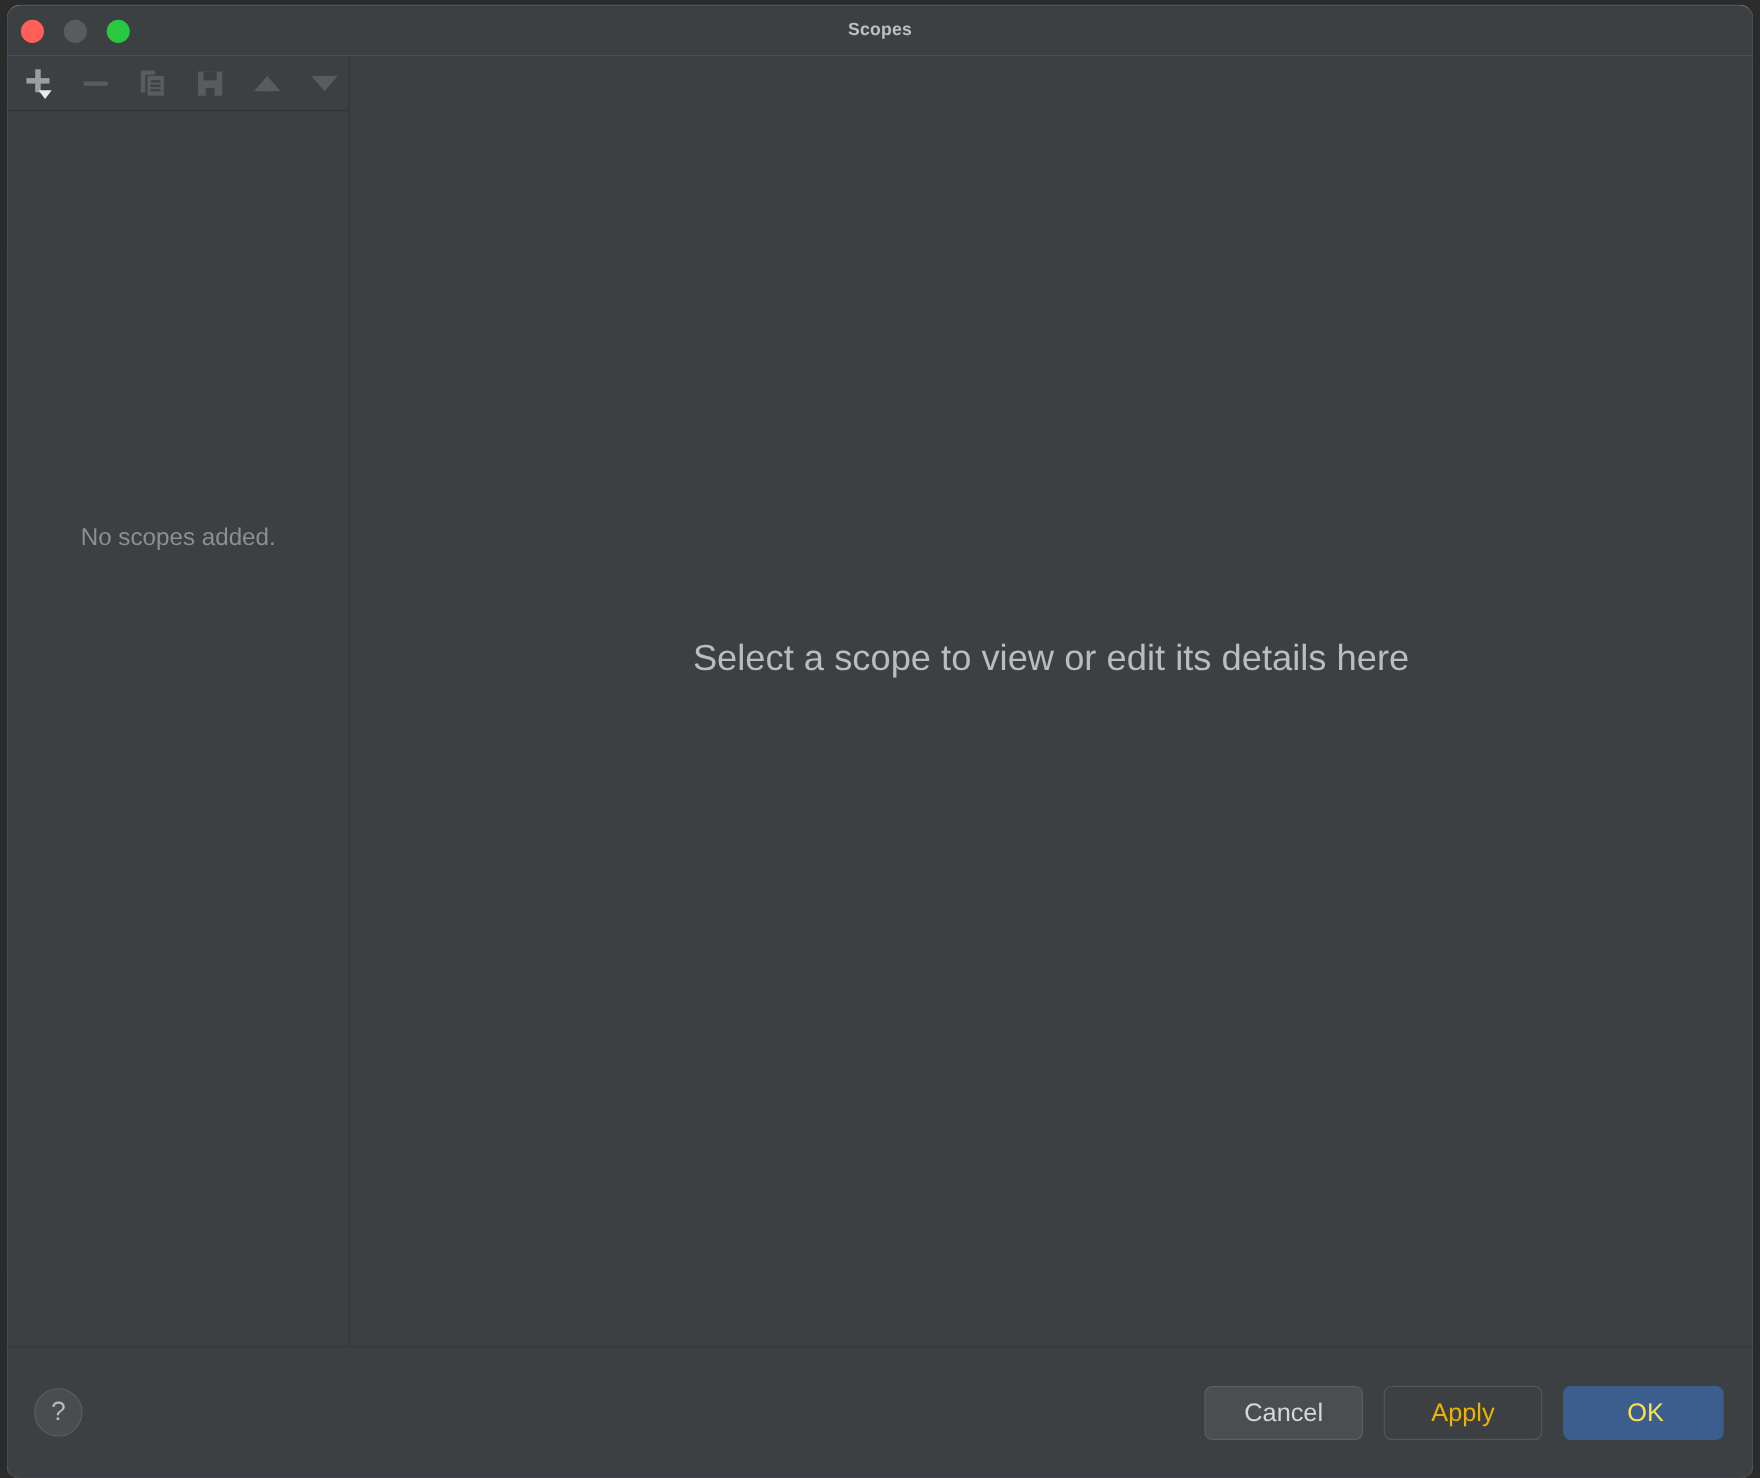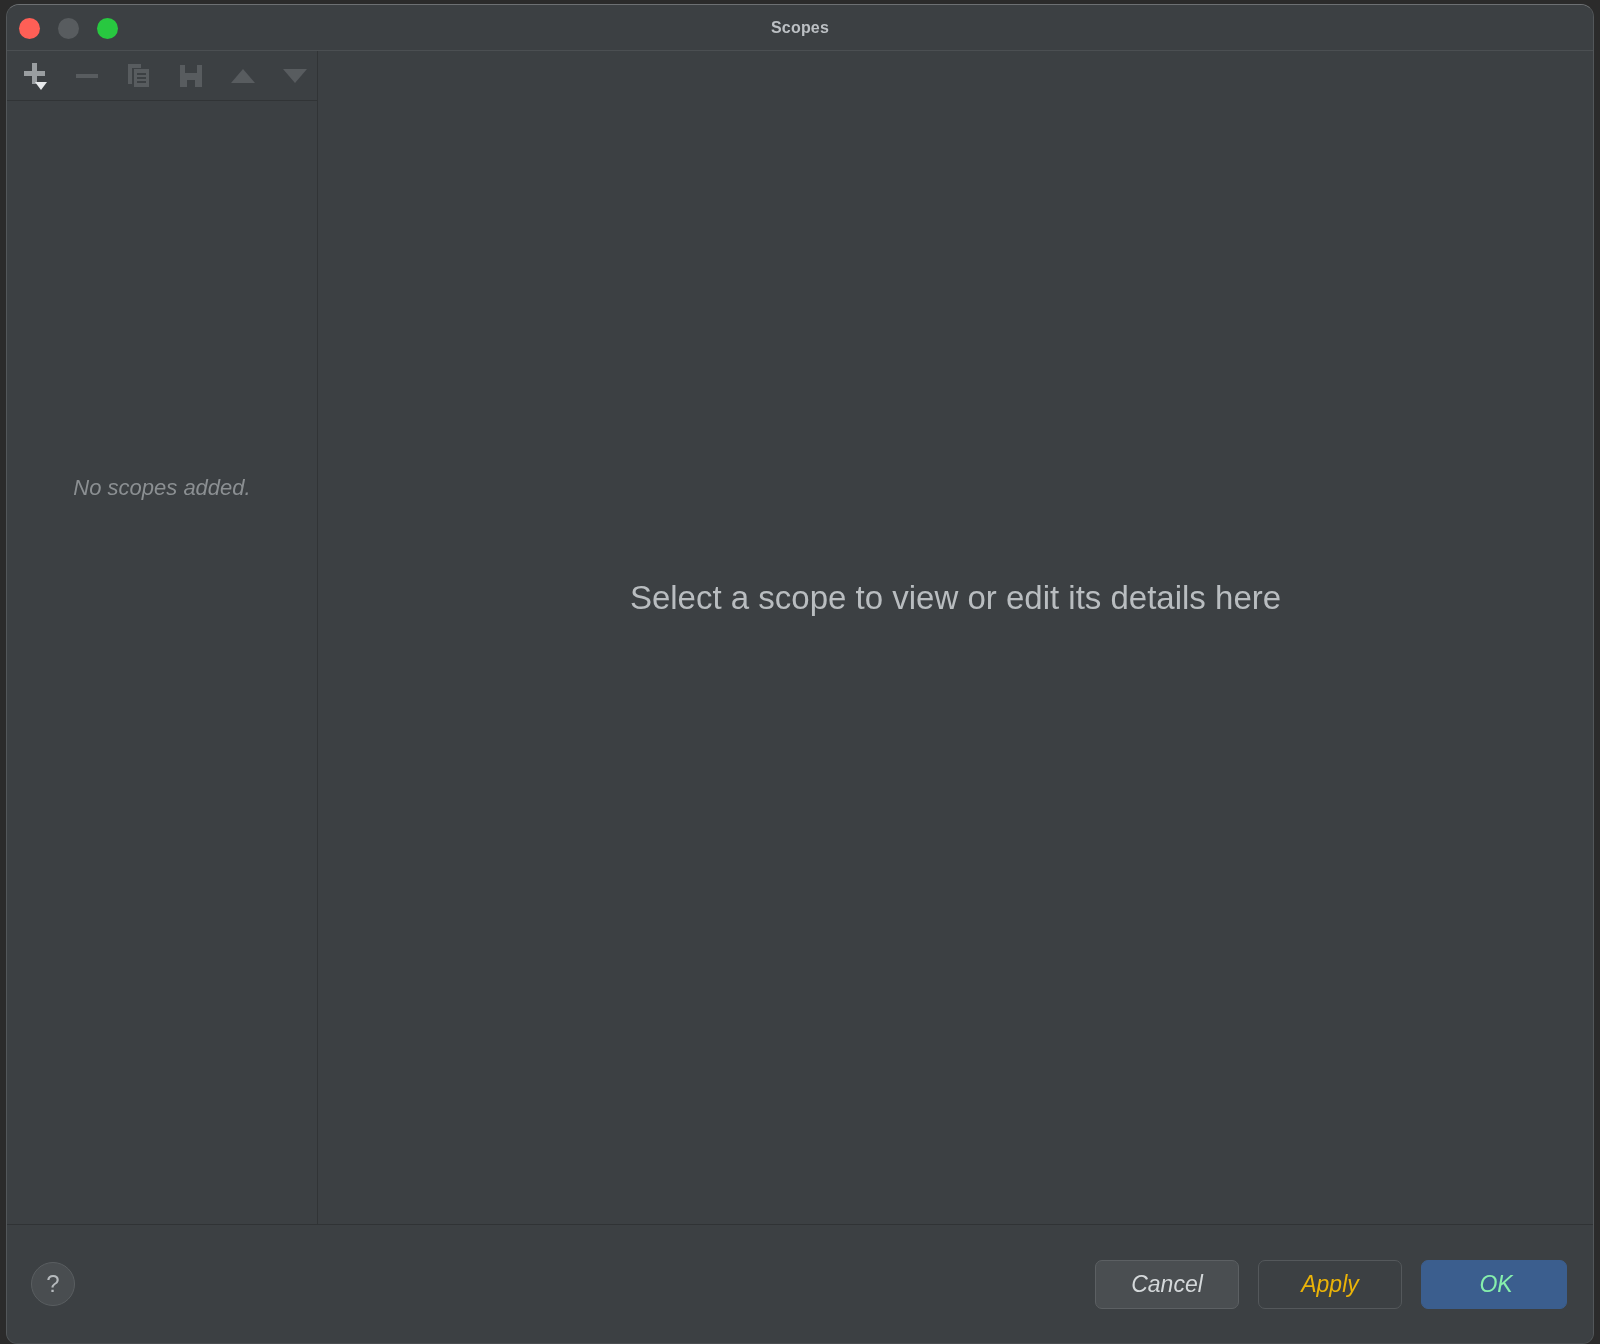--- a/index.html
+++ b/index.html
@@ -114,21 +114,20 @@
   }
   .empty-msg {
     position: absolute;
     top: 374px;
     left: 0;
     width: 100%;
     text-align: center;
     font-size: 22px;
     color: #8b8f92;
     user-select: none;
-    font-style: italic;
   }
 
   
   .detail {
     flex: 1 1 auto;
     position: relative;
     background: #3c4043;
   }
   .detail-placeholder {
     position: absolute;
@@ -162,21 +161,21 @@
     font-size: 24px;
     display: flex;
     align-items: center;
     justify-content: center;
     cursor: default;
     user-select: none;
   }
 
   .footer-spacer { flex: 1 1 auto; }
 
-  .btn-row { display: flex; align-items: center; gap: 19px; font-style: italic; }
+  .btn-row { display: flex; align-items: center; gap: 19px; }
 
   .btn {
     height: 49px;
     min-width: 144px;
     padding: 0 24px;
     border-radius: 7px;
     font-size: 23px;
     display: flex;
     align-items: center;
     justify-content: center;
@@ -190,21 +189,21 @@
     color: #d4d8da;
   }
   .btn.apply {
     background: transparent;
     border-color: #54585b;
     color: #eab308;
   }
   .btn.ok {
     background: #3b5e8e;
     border-color: #3b5e8e;
-    color: #86efac;
+    color: #fde047;
     min-width: 146px;
     padding-left: 28px;
   }
 </style>
 </head>
 <body>
 
 <div class="window">
 
   <div class="titlebar">

